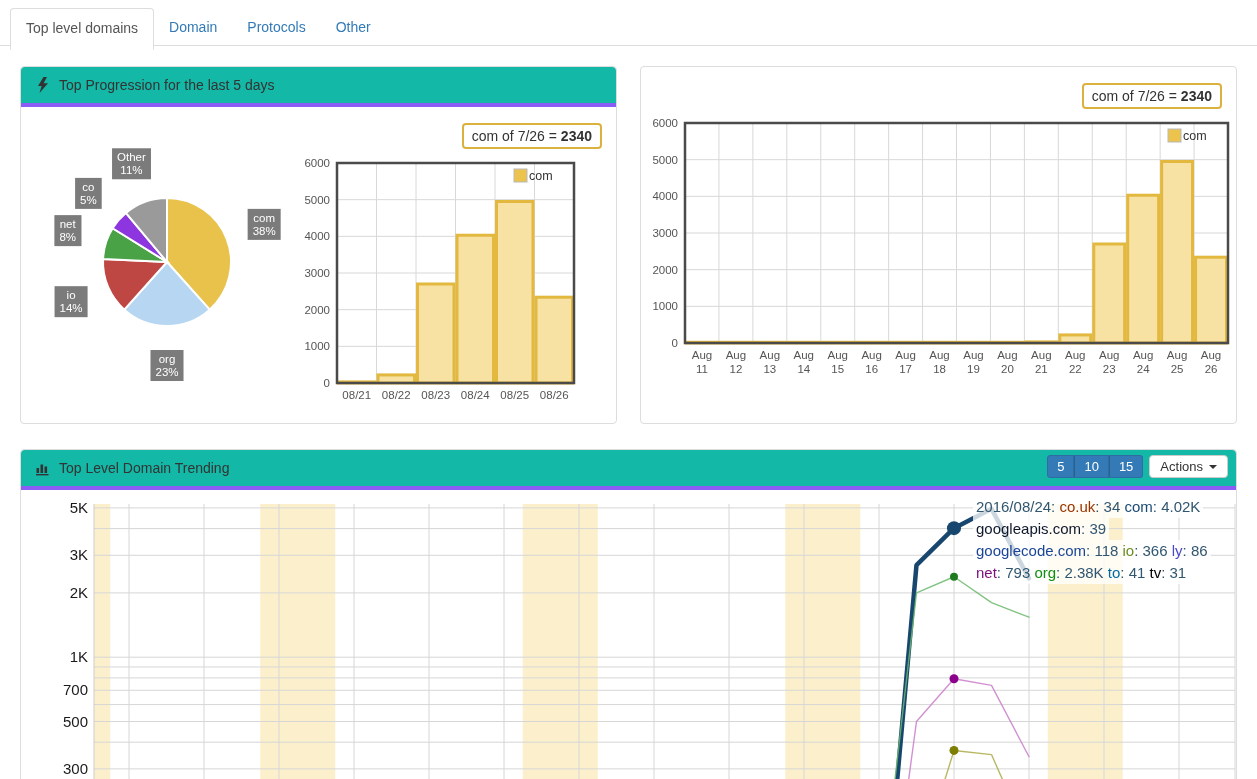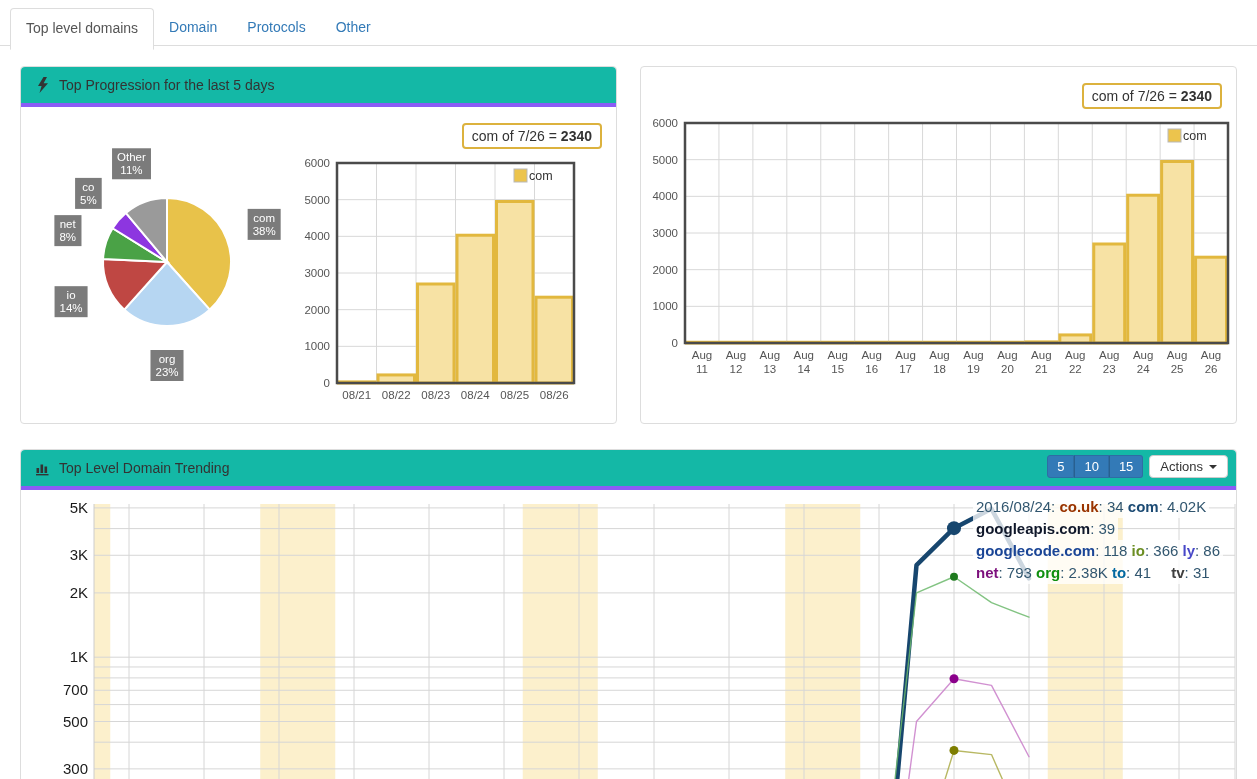--- a/index.html
+++ b/index.html
@@ -24,21 +24,21 @@
   .btn-group{display:flex;}
   .btn-blue{background:#337ab7;border:1px solid #2e6da4;color:#fff;font-size:13px;padding:3px 9px;cursor:pointer;}
   .btn-blue:first-child{border-radius:3px 0 0 3px;}
   .btn-blue:last-child{border-radius:0 3px 3px 0;}
   .btn-blue + .btn-blue{border-left:1px solid #286090;}
   .btn-default{background:#fff;border:1px solid #ccc;color:#333;font-size:13px;padding:3px 10px;border-radius:4px;cursor:pointer;display:flex;align-items:center;gap:6px;}
   .caret{width:0;height:0;border-left:4px solid transparent;border-right:4px solid transparent;border-top:4px solid #333;display:inline-block;}
   .trend-body{height:500px;overflow:hidden;}
   .tooltip-box{position:absolute;left:952px;top:6px;font-size:15px;line-height:22px;color:#31566f;z-index:4;}
   .tooltip-box .tl{background:rgba(255,255,255,0.78);display:table;padding:0 3px;white-space:nowrap;}
-  .tooltip-box b{font-weight:bold;}
+  .tooltip-box b{font-weight:normal;}
   .icon16{width:16px;height:16px;display:inline-block;}
 </style>
 </head>
 <body>
 
 <div class="tabs">
   <div class="tab active">Top level domains</div>
   <div class="tab">Domain</div>
   <div class="tab">Protocols</div>
   <div class="tab">Other</div>
@@ -285,18 +285,18 @@
           <b style="color: rgb(72, 72, 200);">ly</b>
           <span>: 86</span>
         </div>
         <div class="tl">
           <b style="color: rgb(125, 16, 125);">net</b>
           <span>: 793 </span>
           <b style="color: rgb(15, 143, 15);">org</b>
           <span>: 2.38K </span>
           <b style="color: #0369a1;">to</b>
           <span>: 41 </span>
-          <b style="color: #404040; margin-left: 16px;">tv</b>
+          <b style="color: #000000;">tv</b>
           <span>: 31</span>
         </div>
       </div>
   </div>
 </div>
 
 </body></html>

